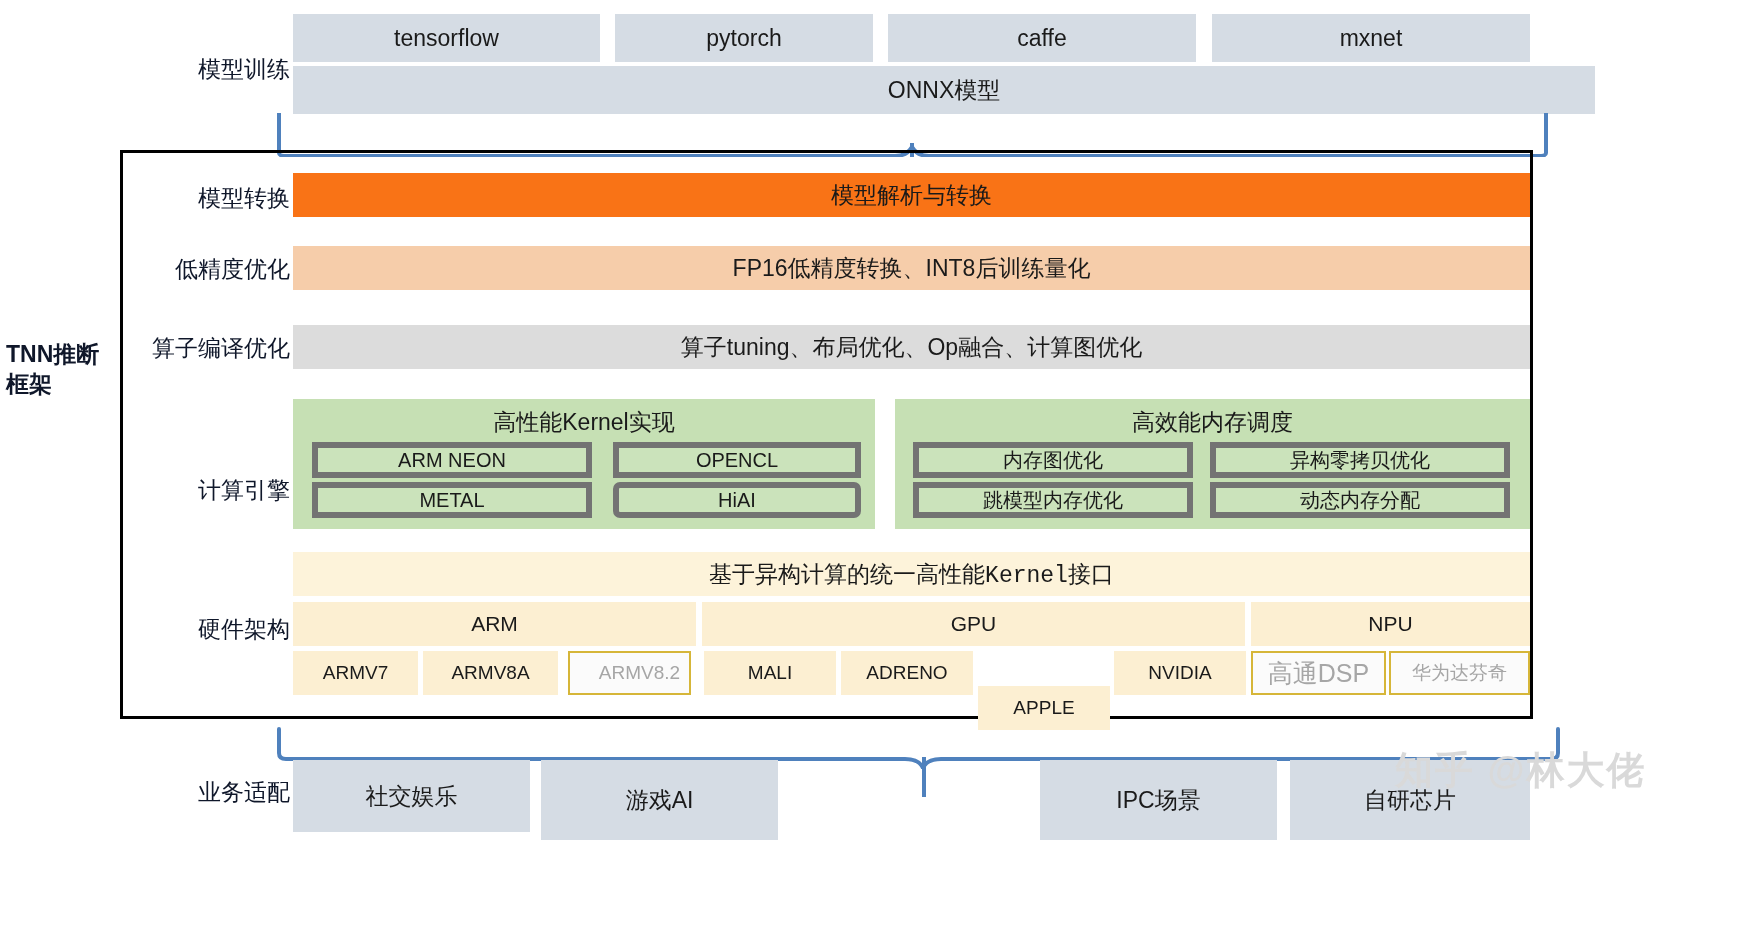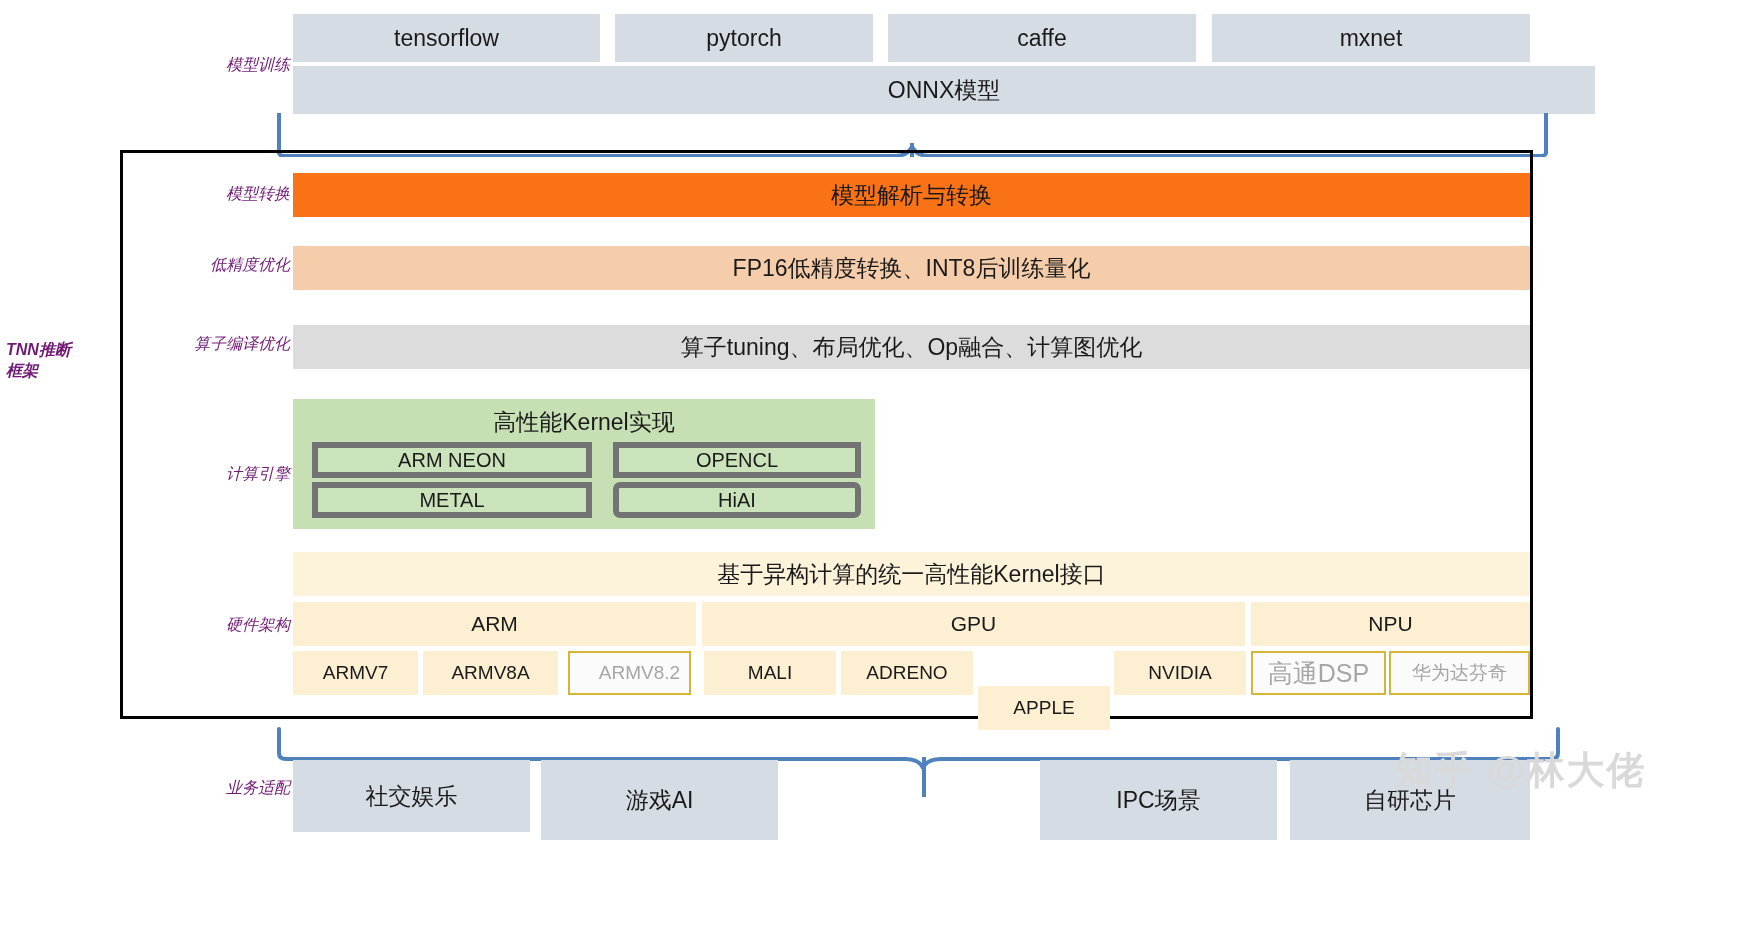--- a/index.html
+++ b/index.html
@@ -6,45 +6,44 @@
   html, body {
     width: 1760px; height: 941px;
     background: #ffffff;
     font-family: "Liberation Sans", "DejaVu Sans", sans-serif;
     overflow: hidden;
   }
   #stage { position: relative; width: 1760px; height: 941px; background:#fff; }
 
   .lbl {
     position: absolute;
-    font-size: 16px;
-    color: #701a75;
+    font-size: 23px;
+    color: #0f172a;
     text-align: right;
     line-height: 1.25;
     white-space: nowrap;
-    font-style: italic;
   }
   .lbl-bold { font-weight: bold; text-align: left; white-space: normal; }
 
   .box {
     position: absolute;
     display: flex;
     align-items: center;
     justify-content: center;
     font-size: 23px;
     color: #1a1a1a;
     text-align: center;
   }
   .gray-box   { background: #d5dce4; }
   .blue-box   { background: #f97316; }
   .orange-box { background: #f6cdaa; }
   .lgray-box  { background: #dcdcdc; }
   .green-box  { background: #c6e0b4; }
   .green-sub  { background: #cbe3bb; border: 6px solid #737373; }
-  .cream-box  { background: #fdf3da; }
+  .cream-box  { background: #fdf3da; font-family: Liberation Mono, monospace; }
   .cream-sub  { background: #fcefd2; }
   .cream-chip { background: #fcefd2; }
   .chip-out   { background: #fbfbfb; border: 2px solid #d6b639; color: #a6a6a6; }
 
   .brace { position: absolute; }
   .mainframe {
     position: absolute;
     border: 3px solid #000;
     background: transparent;
   }
@@ -85,30 +84,37 @@
 
   <div class="lbl" style="left:140px; top:184px; width:150px;">模型转换</div>
   <div class="box blue-box" style="left:293px; top:173px; width:1237px; height:44px;">模型解析与转换</div>
 
   <div class="lbl" style="left:130px; top:255px; width:160px;">低精度优化</div>
   <div class="box orange-box" style="left:293px; top:246px; width:1237px; height:44px;">FP16低精度转换、INT8后训练量化</div>
 
   <div class="lbl" style="left:108px; top:334px; width:182px;">算子编译优化</div>
   <div class="box lgray-box" style="left:293px; top:325px; width:1237px; height:44px;">算子tuning、布局优化、Op融合、计算图优化</div>
 
-  <div class="lbl" style="left:140px; top:464px; width:150px;">计算引擎</div>
+  <div class="lbl" style="left:140px; top:476px; width:150px;">计算引擎</div>
 
   <div class="green-box" style="position:absolute; left:293px; top:399px; width:582px; height:130px;">
     <div class="box" style="left:0; top:4px; width:582px; height:38px; font-size:23px;">高性能Kernel实现</div>
     <div class="box green-sub" style="left:19px; top:43px; width:280px; height:36px; font-size:20px;">ARM NEON</div>
     <div class="box green-sub" style="left:320px; top:43px; width:248px; height:36px; font-size:20px;">OPENCL</div>
     <div class="box green-sub" style="left:19px; top:83px; width:280px; height:36px; font-size:20px;">METAL</div>
     <div class="box green-sub" style="left:320px; top:83px; width:248px; height:36px; font-size:20px;border-radius:7px;">HiAI</div>
   </div>
 
+  <div class="green-box" style="position:absolute; left:895px; top:399px; width:635px; height:130px;">
+    <div class="box" style="left:0; top:4px; width:635px; height:38px; font-size:23px;">高效能内存调度</div>
+    <div class="box green-sub" style="left:18px; top:43px; width:280px; height:36px; font-size:20px;">内存图优化</div>
+    <div class="box green-sub" style="left:315px; top:43px; width:300px; height:36px; font-size:20px;">异构零拷贝优化</div>
+    <div class="box green-sub" style="left:18px; top:83px; width:280px; height:36px; font-size:20px;">跳模型内存优化</div>
+    <div class="box green-sub" style="left:315px; top:83px; width:300px; height:36px; font-size:20px;">动态内存分配</div>
+  </div>
 
   <div class="lbl" style="left:140px; top:615px; width:150px;">硬件架构</div>
 
   <div class="box cream-box" style="left:293px; top:552px; width:1237px; height:44px;">基于异构计算的统一高性能Kernel接口</div>
 
   <div class="box cream-sub" style="left:293px; top:602px; width:403px; height:44px; font-size:21px;">ARM</div>
   <div class="box cream-sub" style="left:702px; top:602px; width:543px; height:44px; font-size:21px;">GPU</div>
   <div class="box cream-sub" style="left:1251px; top:602px; width:279px; height:44px; font-size:21px;">NPU</div>
 
   <div class="box cream-chip" style="left:293px; top:651px; width:125px; height:44px; font-size:19px;">ARMV7</div>

